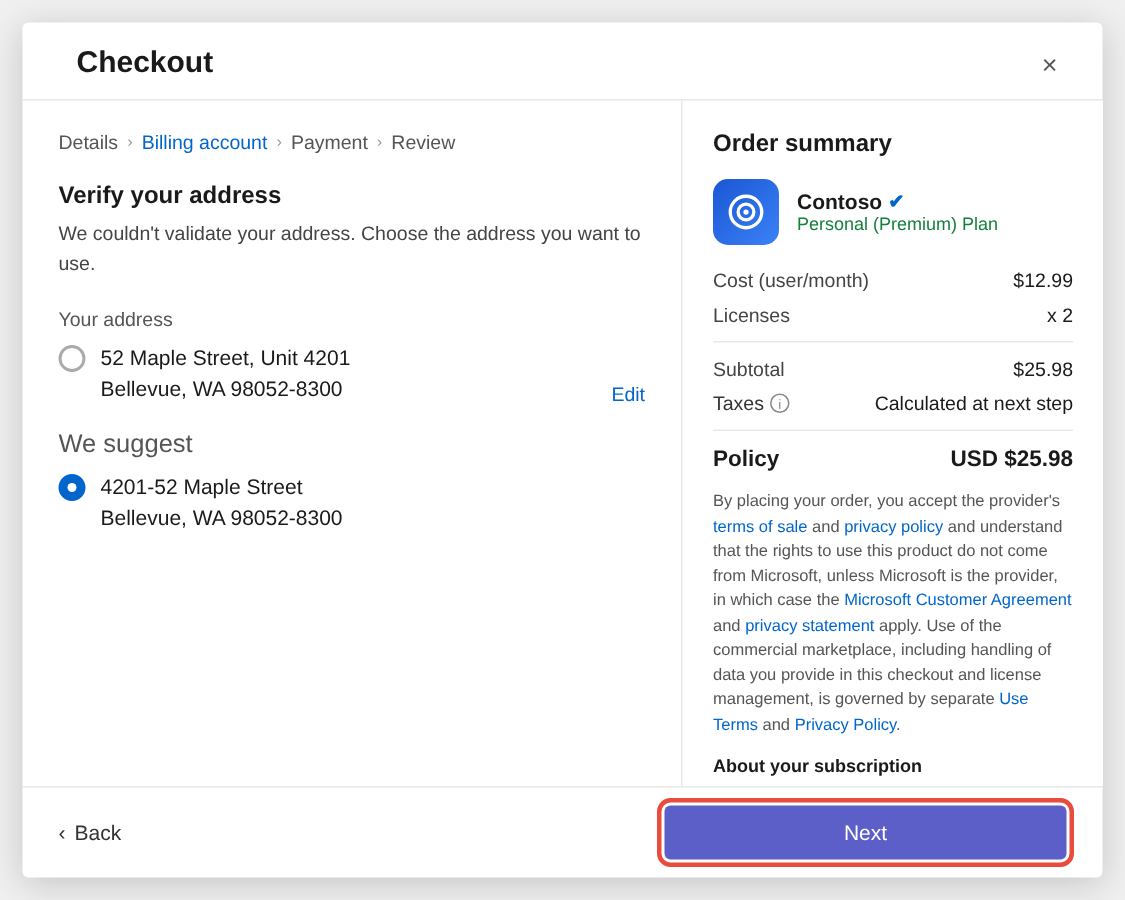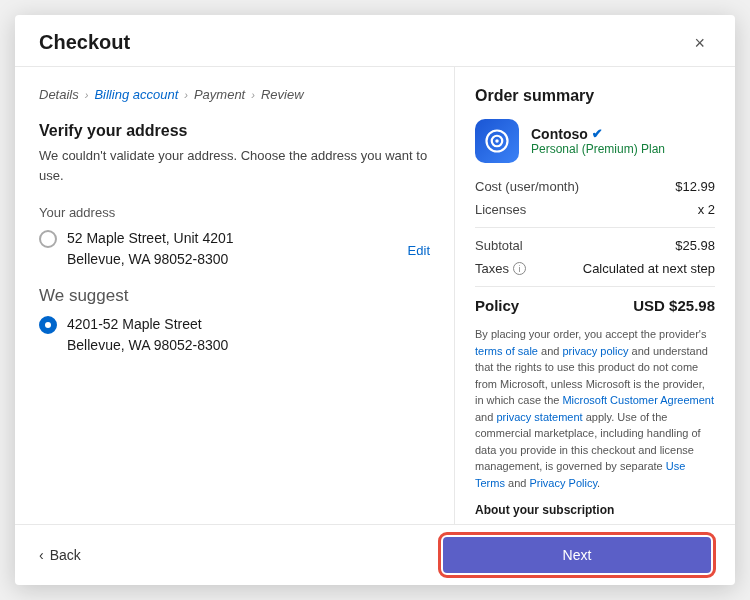--- a/index.html
+++ b/index.html
@@ -20,21 +20,21 @@
       border-radius: 4px;
       box-shadow: 0 4px 24px rgba(0,0,0,0.18);
       display: flex;
       flex-direction: column;
       position: relative;
     }
     .modal-header {
       display: flex;
       align-items: center;
       justify-content: space-between;
-      padding: 16px 24px 12px 24px;
+      padding: 16px 24px 12px 36px;
       border-bottom: 1px solid #e8e8e8;
     }
     .modal-title {
       font-size: 20px;
       font-weight: 600;
       color: #1a1a1a;
     }
     .close-btn {
       cursor: pointer;
       font-size: 18px;
@@ -59,21 +59,20 @@
       overflow-y: auto;
     }
     
     .breadcrumb {
       display: flex;
       align-items: center;
       gap: 6px;
       font-size: 13px;
       color: #555;
       margin-bottom: 20px;
-      font-style: italic;
     }
     .breadcrumb-item {
       color: #555;
     }
     .breadcrumb-item.active {
       color: #0066cc;
       font-weight: 500;
     }
     .breadcrumb-sep {
       color: #999;
@@ -91,21 +90,21 @@
       margin-bottom: 20px;
       line-height: 1.5;
     }
     .address-label {
       font-size: 13px;
       color: #555;
       margin-bottom: 8px;
     }
     .address-row {
       display: flex;
-      align-items: center;
+      align-items: flex-end;
       justify-content: space-between;
       margin-bottom: 16px;
     }
     .address-option {
       display: flex;
       align-items: flex-start;
       gap: 10px;
     }
     .radio-circle {
       width: 18px;

